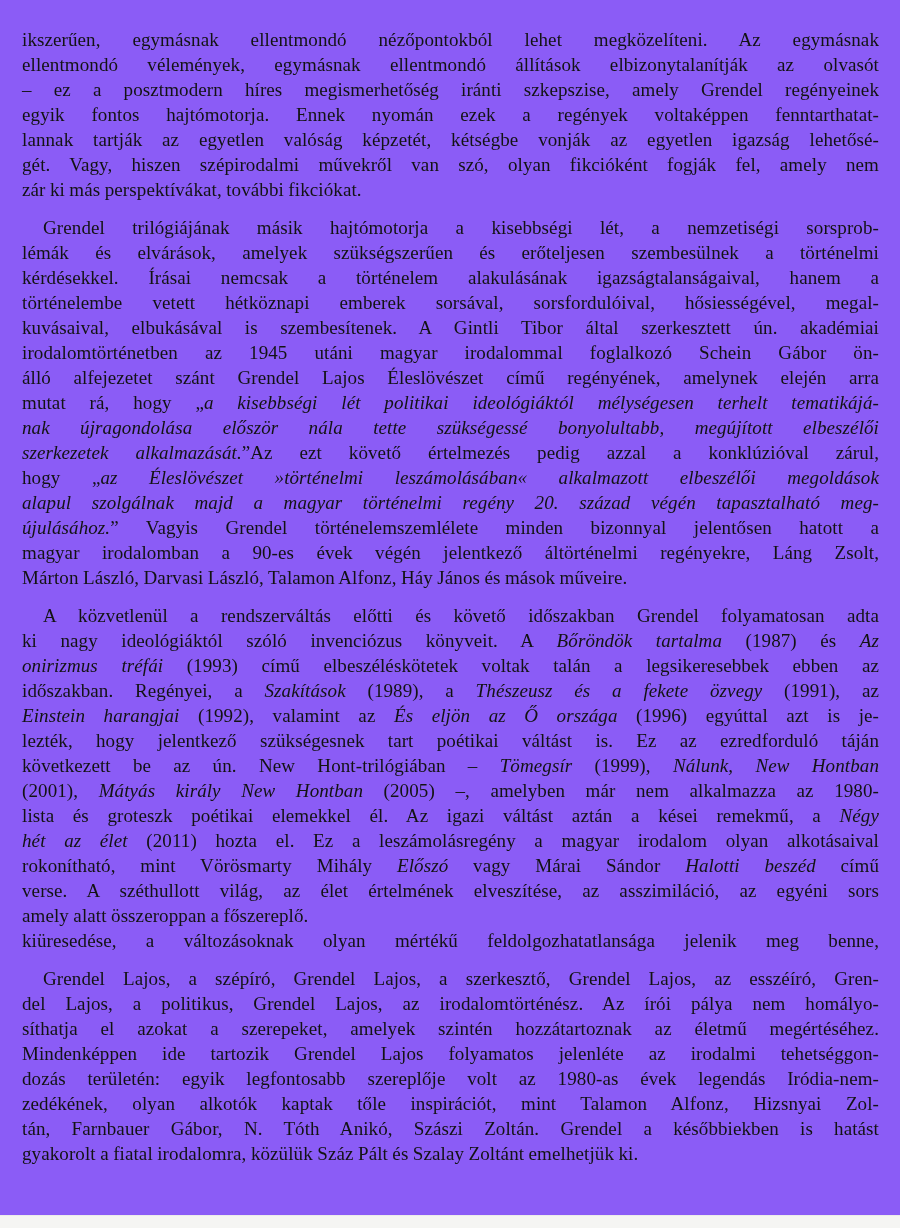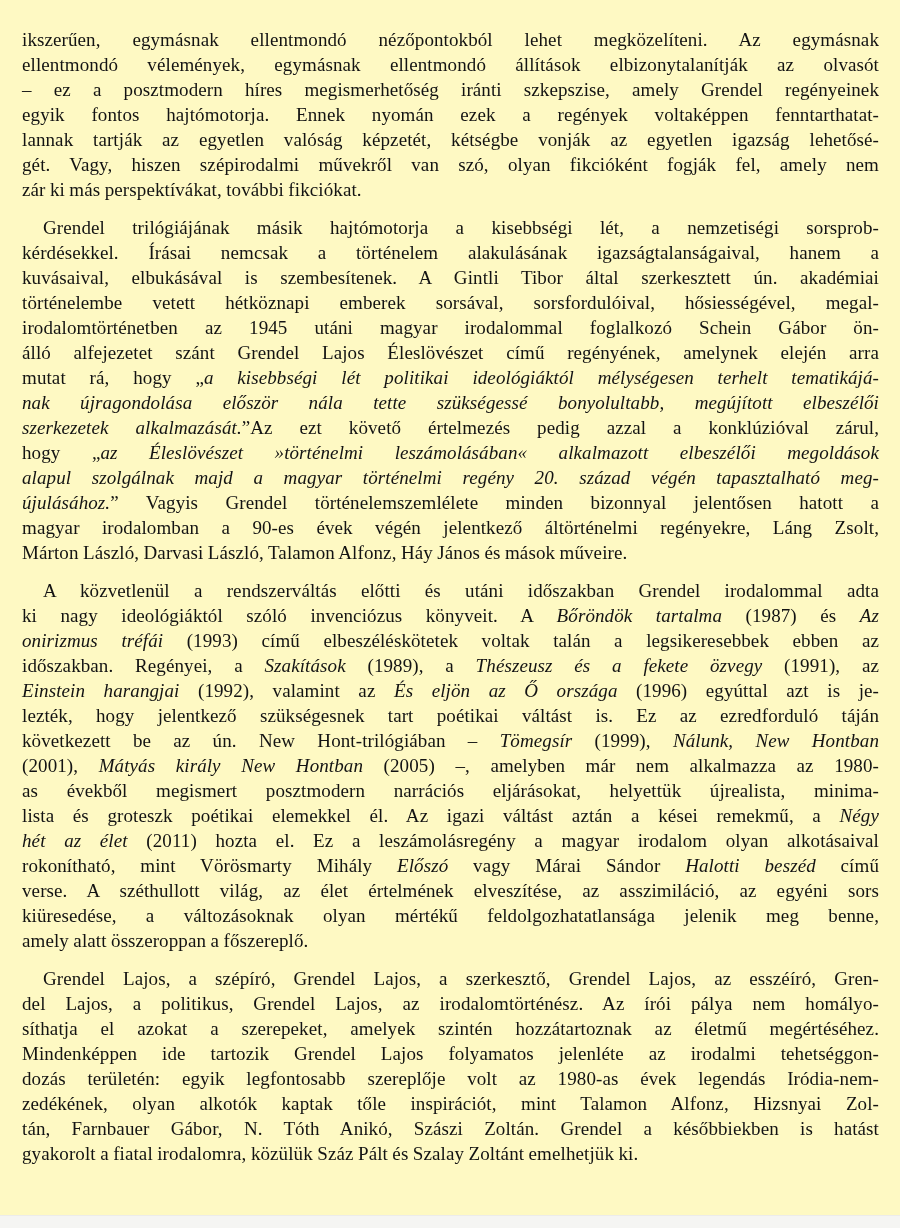--- a/index.html
+++ b/index.html
@@ -47,63 +47,63 @@
     right: 0;
     bottom: 0;
     height: 12px;
     background: #f5f5f3;
     border-top: 1px solid #ececea;
   }
 </style>
 </head>
 <body>
 
-<div class="page" style="background: #fef9c3; color: rgb(19, 19, 19);">
+<div class="page" style="background: #8b5cf6; color: rgb(19, 19, 19);">
   <div class="text-column" id="text-column">
       <p class="para">
         <span class="line first"><span>ikszerűen, egymásnak ellentmondó nézőpontokból lehet megközelíteni. Az egymásnak</span></span>
         <span class="line"><span>ellentmondó vélemények, egymásnak ellentmondó állítások elbizonytalanítják az olvasót</span></span>
         <span class="line"><span>– ez a posztmodern híres megismerhetőség iránti szkepszise, amely Grendel regényeinek</span></span>
         <span class="line"><span>egyik fontos hajtómotorja. Ennek nyomán ezek a regények voltaképpen fenntarthatat-</span></span>
         <span class="line"><span>lannak tartják az egyetlen valóság képzetét, kétségbe vonják az egyetlen igazság lehetősé-</span></span>
         <span class="line"><span>gét. Vagy, hiszen szépirodalmi művekről van szó, olyan fikcióként fogják fel, amely nem</span></span>
         <span class="line last"><span>zár ki más perspektívákat, további fikciókat.</span></span>
       </p>
       <p class="para indent">
         <span class="line first"><span>Grendel trilógiájának másik hajtómotorja a kisebbségi lét, a nemzetiségi sorsprob-</span></span>
+        <span class="line"><span>lémák és elvárások, amelyek szükségszerűen és erőteljesen szembesülnek a történelmi</span></span>
         <span class="line"><span>kérdésekkel. Írásai nemcsak a történelem alakulásának igazságtalanságaival, hanem a</span></span>
+        <span class="line"><span>történelembe vetett hétköznapi emberek sorsával, sorsfordulóival, hősiességével, megal-</span></span>
         <span class="line"><span>kuvásaival, elbukásával is szembesítenek. A Gintli Tibor által szerkesztett ún. akadémiai</span></span>
-        <span class="line"><span>történelembe vetett hétköznapi emberek sorsával, sorsfordulóival, hősiességével, megal-</span></span>
         <span class="line"><span>irodalomtörténetben az 1945 utáni magyar irodalommal foglalkozó Schein Gábor ön-</span></span>
         <span class="line"><span>álló alfejezetet szánt Grendel Lajos Éleslövészet című regényének, amelynek elején arra</span></span>
         <span class="line"><span>mutat rá, hogy „</span><i>a kisebbségi lét politikai ideológiáktól mélységesen terhelt tematikájá-</i></span>
         <span class="line"><i>nak újragondolása először nála tette szükségessé bonyolultabb, megújított elbeszélői</i></span>
         <span class="line"><i>szerkezetek alkalmazását.</i><span>”Az ezt követő értelmezés pedig azzal a konklúzióval zárul,</span></span>
         <span class="line"><span>hogy „</span><i>az Éleslövészet »történelmi leszámolásában« alkalmazott elbeszélői megoldások</i></span>
         <span class="line"><i>alapul szolgálnak majd a magyar történelmi regény 20. század végén tapasztalható meg-</i></span>
         <span class="line"><i>újulásához.</i><span>” Vagyis Grendel történelemszemlélete minden bizonnyal jelentősen hatott a</span></span>
         <span class="line"><span>magyar irodalomban a 90-es évek végén jelentkező áltörténelmi regényekre, Láng Zsolt,</span></span>
         <span class="line last"><span>Márton László, Darvasi László, Talamon Alfonz, Háy János és mások műveire.</span></span>
       </p>
       <p class="para indent">
-        <span class="line first"><span>A közvetlenül a rendszerváltás előtti és utáni időszakban Grendel irodalommal adta</span></span>
+        <span class="line first"><span>A közvetlenül a rendszerváltás előtti és követő időszakban Grendel folyamatosan adta</span></span>
         <span class="line"><span>ki nagy ideológiáktól szóló invenciózus könyveit. A </span><i>Bőröndök tartalma</i><span> (1987) és </span><i>Az</i></span>
         <span class="line"><i>onirizmus tréfái</i><span> (1993) című elbeszéléskötetek voltak talán a legsikeresebbek ebben az</span></span>
         <span class="line"><span>időszakban. Regényei, a </span><i>Szakítások</i><span> (1989), a </span><i>Thészeusz és a fekete özvegy</i><span> (1991), az</span></span>
         <span class="line"><i>Einstein harangjai</i><span> (1992), valamint az </span><i>És eljön az Ő országa</i><span> (1996) egyúttal azt is je-</span></span>
         <span class="line"><span>lezték, hogy jelentkező szükségesnek tart poétikai váltást is. Ez az ezredforduló táján</span></span>
         <span class="line"><span>következett be az ún. New Hont-trilógiában – </span><i>Tömegsír</i><span> (1999), </span><i>Nálunk, New Hontban</i></span>
         <span class="line"><span>(2001), </span><i>Mátyás király New Hontban</i><span> (2005) –, amelyben már nem alkalmazza az 1980-</span></span>
-        <span class="line"><span>as évekből megismert posztmodern narrációs eljárásokat, helyettük újrealista, minima-</span></span>
         <span class="line"><span>lista és groteszk poétikai elemekkel él. Az igazi váltást aztán a kései remekmű, a </span><i>Négy</i></span>
         <span class="line"><i>hét az élet</i><span> (2011) hozta el. Ez a leszámolásregény a magyar irodalom olyan alkotásaival</span></span>
         <span class="line"><span>rokonítható, mint Vörösmarty Mihály </span><i>Előszó</i><span> vagy Márai Sándor </span><i>Halotti beszéd</i><span> című</span></span>
         <span class="line"><span>verse. A széthullott világ, az élet értelmének elveszítése, az asszimiláció, az egyéni sors</span></span>
+        <span class="line last"><span>amely alatt összeroppan a főszereplő.</span></span>
         <span class="line"><span>kiüresedése, a változásoknak olyan mértékű feldolgozhatatlansága jelenik meg benne,</span></span>
-        <span class="line last"><span>amely alatt összeroppan a főszereplő.</span></span>
       </p>
       <p class="para indent">
         <span class="line first"><span>Grendel Lajos, a szépíró, Grendel Lajos, a szerkesztő, Grendel Lajos, az esszéíró, Gren-</span></span>
         <span class="line"><span>del Lajos, a politikus, Grendel Lajos, az irodalomtörténész. Az írói pálya nem homályo-</span></span>
         <span class="line"><span>síthatja el azokat a szerepeket, amelyek szintén hozzátartoznak az életmű megértéséhez.</span></span>
         <span class="line"><span>Mindenképpen ide tartozik Grendel Lajos folyamatos jelenléte az irodalmi tehetséggon-</span></span>
         <span class="line"><span>dozás területén: egyik legfontosabb szereplője volt az 1980-as évek legendás Iródia-nem-</span></span>
         <span class="line"><span>zedékének, olyan alkotók kaptak tőle inspirációt, mint Talamon Alfonz, Hizsnyai Zol-</span></span>
         <span class="line"><span>tán, Farnbauer Gábor, N. Tóth Anikó, Szászi Zoltán. Grendel a későbbiekben is hatást</span></span>
         <span class="line last"><span>gyakorolt a fiatal irodalomra, közülük Száz Pált és Szalay Zoltánt emelhetjük ki.</span></span>

